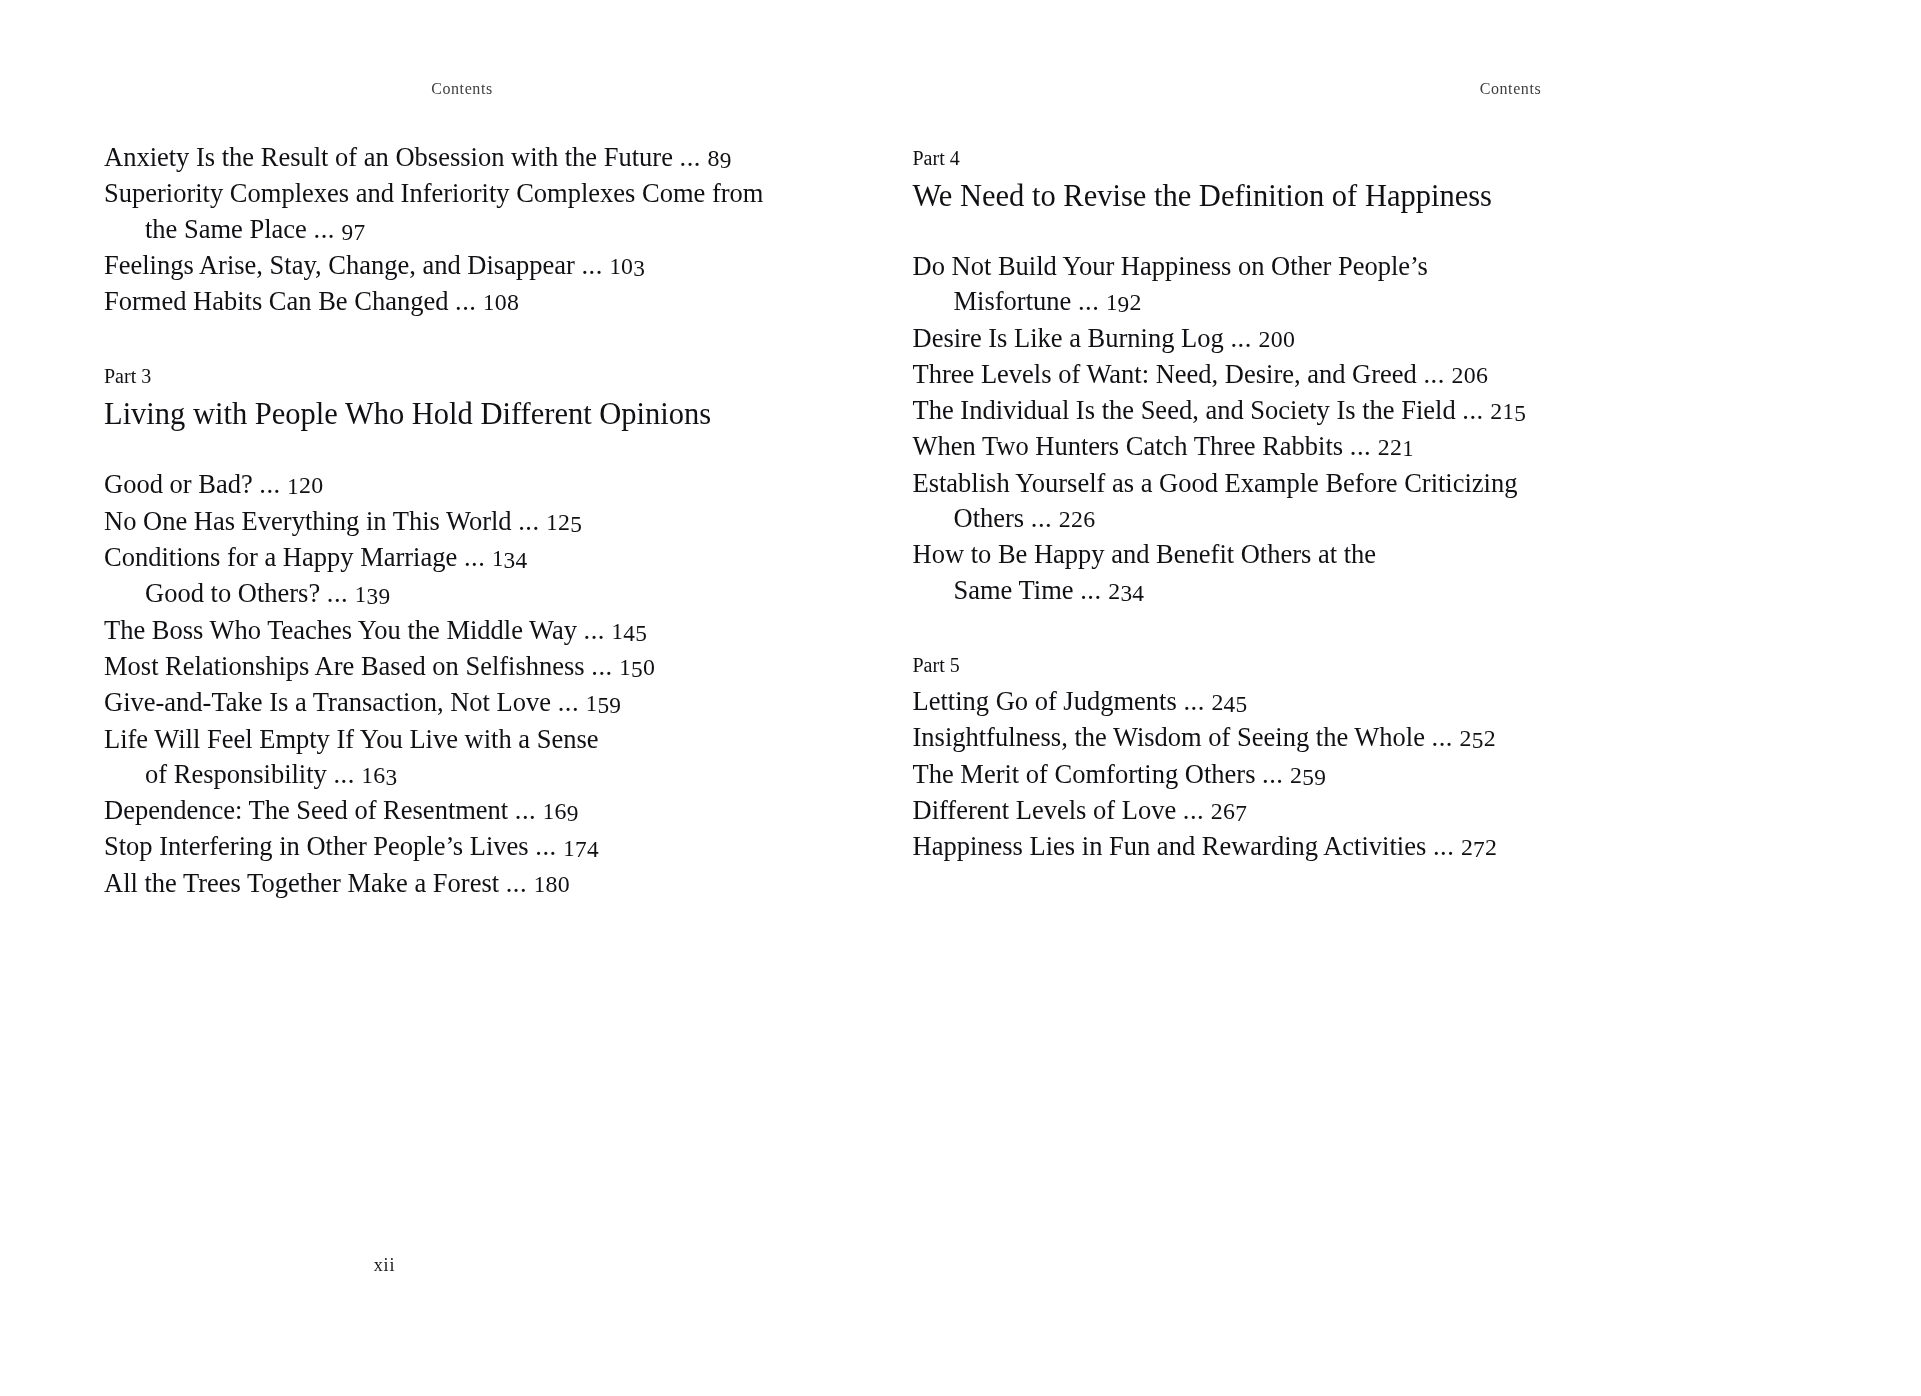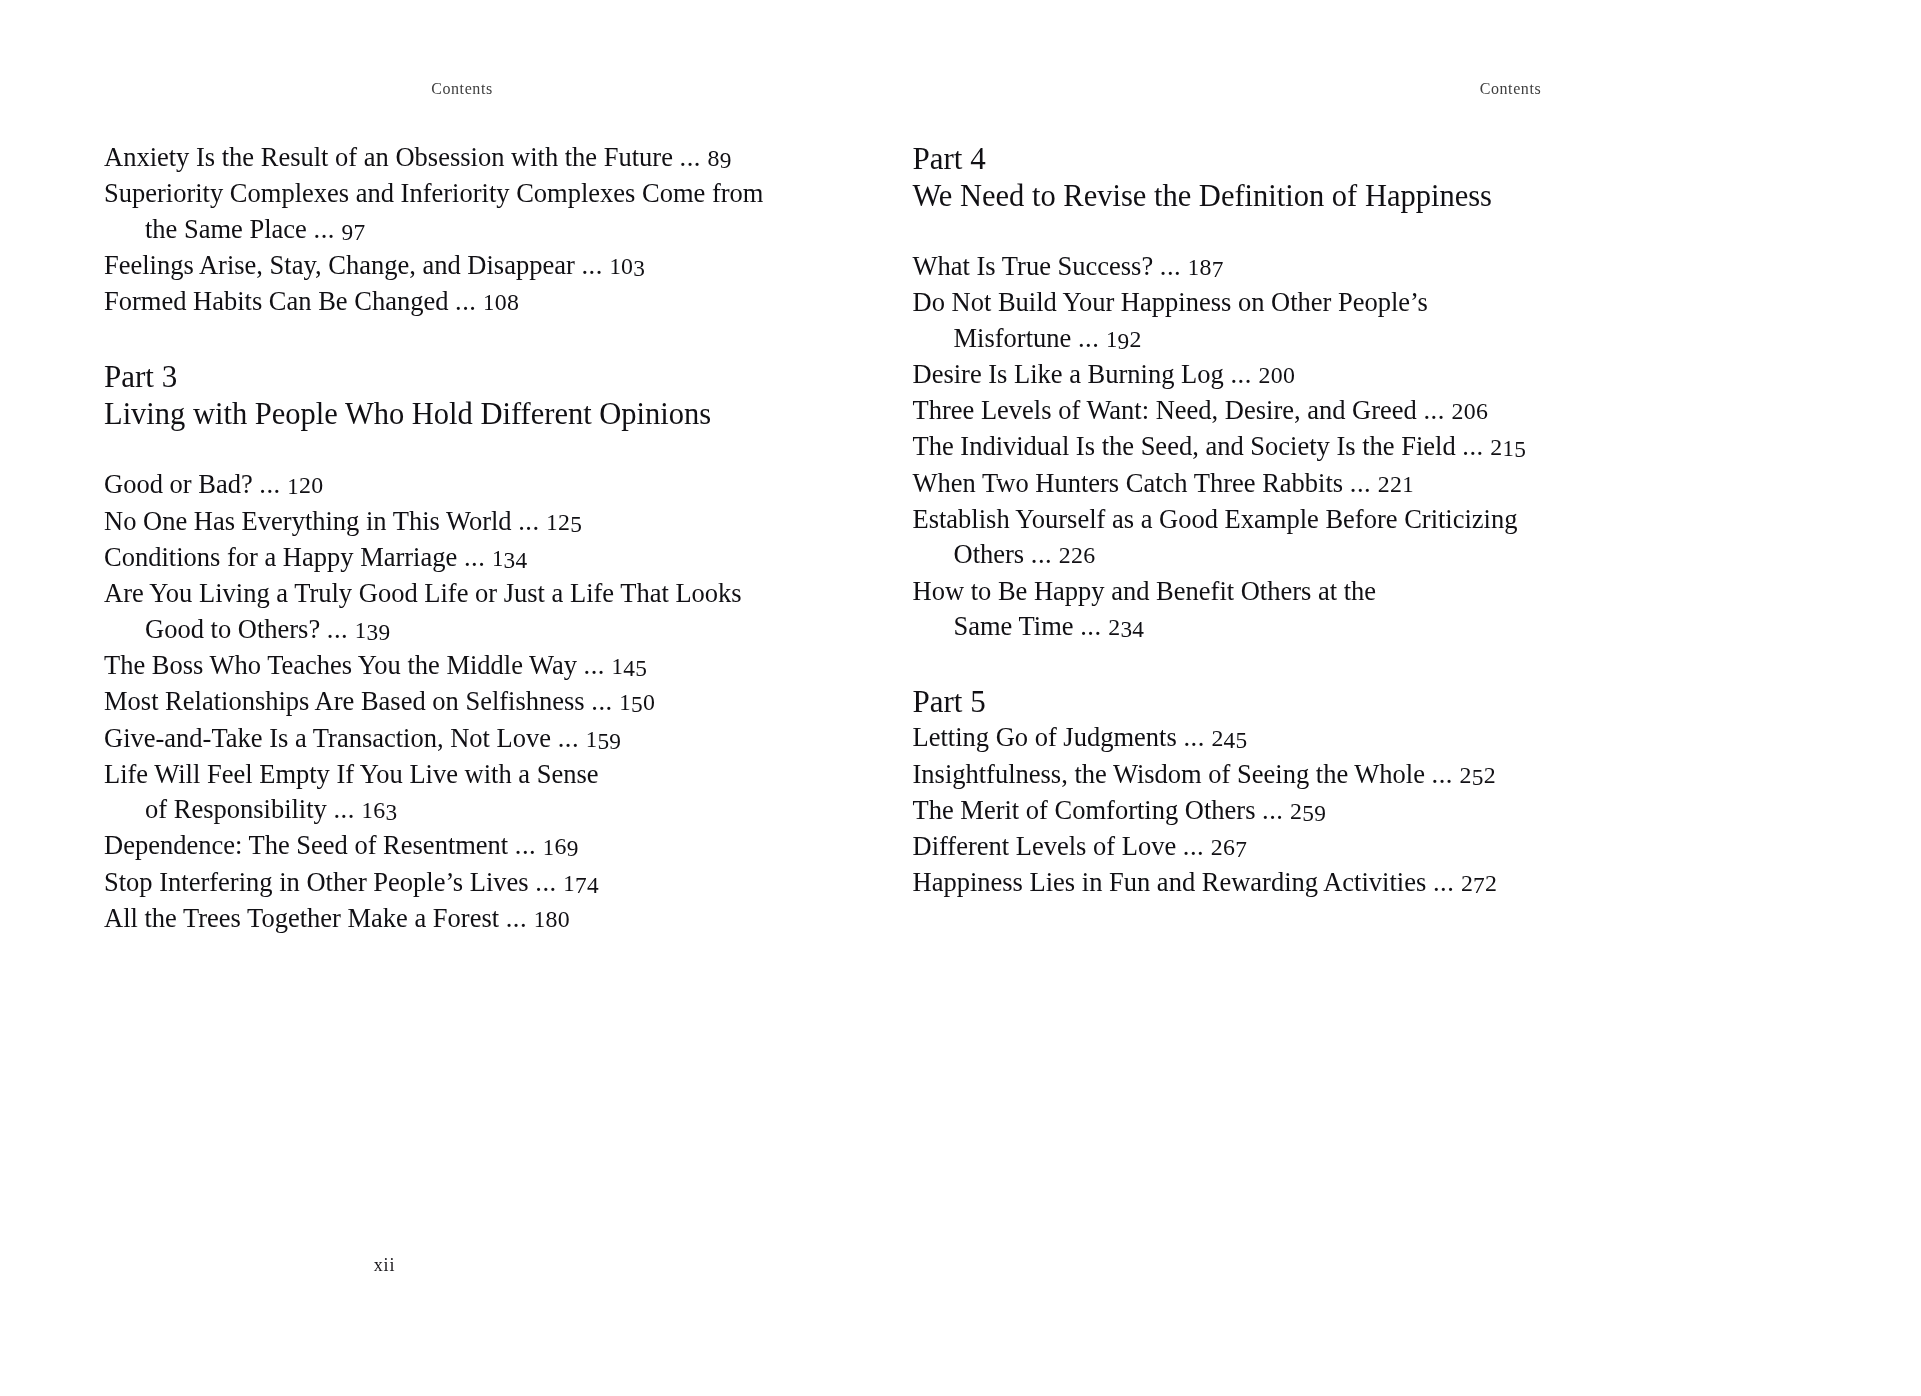--- a/index.html
+++ b/index.html
@@ -95,21 +95,21 @@
   .entry .cont {
     display: block;
     padding-left: 41px;
   }
 
   
   .part-block {
     margin-top: 38px;
   }
   .part-number {
-    font-size: 31px;
+    font-size: 20px;
     line-height: 37px;
     margin: 0;
   }
   .part-title {
     font-size: 30.5px;
     line-height: 38px;
     margin: 0 0 34px 0;
   }
 
   
@@ -154,21 +154,21 @@
 
       <div class="part-block">
         <div class="part-number">Part 3</div>
         <div class="part-title">Living with People Who Hold Different Opinions</div>
       </div>
 
       <div id="list-verso-part">
           <div class="entry" title="Good or Bad?"><span>Good or Bad? <span class="dots">...</span> <span class="num"><span class="d1">1</span><span class="da">2</span><span class="da">0</span></span></span></div>
           <div class="entry" title="No One Has Everything in This World"><span>No One Has Everything in This World <span class="dots">...</span> <span class="num"><span class="d1">1</span><span class="da">2</span><span class="dx">5</span></span></span></div>
           <div class="entry" title="Conditions for a Happy Marriage"><span>Conditions for a Happy Marriage <span class="dots">...</span> <span class="num"><span class="d1">1</span><span class="dx">3</span><span class="dx">4</span></span></span></div>
-          <div class="entry" title="Are You Living a Truly Good Life or Just a Life That Looks Good to Others?"><span>Are You Living a Truly Good Life or Just a Life That Looks</span><span class="cont">Good to Others? <span class="dots">...</span> <span class="num"><span class="d1">1</span><span class="dx">3</span><span class="dx">9</span></span></span></div>
+          <div class="entry" title="Are You Living a Truly Good Life or Just a Life That Looks Good to Others?"><span class="cont">Good to Others? <span class="dots">...</span> <span class="num"><span class="d1">1</span><span class="dx">3</span><span class="dx">9</span></span></span></div>
           <div class="entry" title="The Boss Who Teaches You the Middle Way"><span>The Boss Who Teaches You the Middle Way <span class="dots">...</span> <span class="num"><span class="d1">1</span><span class="dx">4</span><span class="dx">5</span></span></span></div>
           <div class="entry" title="Most Relationships Are Based on Selfishness"><span>Most Relationships Are Based on Selfishness <span class="dots">...</span> <span class="num"><span class="d1">1</span><span class="dx">5</span><span class="da">0</span></span></span></div>
           <div class="entry" title="Give-and-Take Is a Transaction, Not Love"><span>Give-and-Take Is a Transaction, Not Love <span class="dots">...</span> <span class="num"><span class="d1">1</span><span class="dx">5</span><span class="dx">9</span></span></span></div>
           <div class="entry" title="Life Will Feel Empty If You Live with a Sense of Responsibility"><span>Life Will Feel Empty If You Live with a Sense</span><span class="cont">of Responsibility <span class="dots">...</span> <span class="num"><span class="d1">1</span><span class="da">6</span><span class="dx">3</span></span></span></div>
           <div class="entry" title="Dependence: The Seed of Resentment"><span>Dependence: The Seed of Resentment <span class="dots">...</span> <span class="num"><span class="d1">1</span><span class="da">6</span><span class="dx">9</span></span></span></div>
           <div class="entry" title="Stop Interfering in Other People’s Lives"><span>Stop Interfering in Other People’s Lives <span class="dots">...</span> <span class="num"><span class="d1">1</span><span class="dx">7</span><span class="dx">4</span></span></span></div>
           <div class="entry" title="All the Trees Together Make a Forest"><span>All the Trees Together Make a Forest <span class="dots">...</span> <span class="num"><span class="d1">1</span><span class="da">8</span><span class="da">0</span></span></span></div>
         </div>
 
     </div>
@@ -181,21 +181,20 @@
     <div class="running-head">Contents</div>
 
     <div class="textblock">
 
       <div class="part-block" style="margin-top:0">
         <div class="part-number">Part 4</div>
         <div class="part-title">We Need to Revise the Definition of Happiness</div>
       </div>
 
       <div id="list-recto-four">
-          <div class="entry" title="What Is True Success?"><span>What Is True Success? <span class="dots">...</span> <span class="num"><span class="d1">1</span><span class="da">8</span><span class="dx">7</span></span></span></div>
           <div class="entry" title="Do Not Build Your Happiness on Other People’s Misfortune"><span>Do Not Build Your Happiness on Other People’s</span><span class="cont">Misfortune <span class="dots">...</span> <span class="num"><span class="d1">1</span><span class="dx">9</span><span class="da">2</span></span></span></div>
           <div class="entry" title="Desire Is Like a Burning Log"><span>Desire Is Like a Burning Log <span class="dots">...</span> <span class="num"><span class="da">2</span><span class="da">0</span><span class="da">0</span></span></span></div>
           <div class="entry" title="Three Levels of Want: Need, Desire, and Greed"><span>Three Levels of Want: Need, Desire, and Greed <span class="dots">...</span> <span class="num"><span class="da">2</span><span class="da">0</span><span class="da">6</span></span></span></div>
           <div class="entry" title="The Individual Is the Seed, and Society Is the Field"><span>The Individual Is the Seed, and Society Is the Field <span class="dots">...</span> <span class="num"><span class="da">2</span><span class="d1">1</span><span class="dx">5</span></span></span></div>
           <div class="entry" title="When Two Hunters Catch Three Rabbits"><span>When Two Hunters Catch Three Rabbits <span class="dots">...</span> <span class="num"><span class="da">2</span><span class="da">2</span><span class="d1">1</span></span></span></div>
           <div class="entry" title="Establish Yourself as a Good Example Before Criticizing Others"><span>Establish Yourself as a Good Example Before Criticizing</span><span class="cont">Others <span class="dots">...</span> <span class="num"><span class="da">2</span><span class="da">2</span><span class="da">6</span></span></span></div>
           <div class="entry" title="How to Be Happy and Benefit Others at the Same Time"><span>How to Be Happy and Benefit Others at the</span><span class="cont">Same Time <span class="dots">...</span> <span class="num"><span class="da">2</span><span class="dx">3</span><span class="dx">4</span></span></span></div>
         </div>
 
       <div class="part-block">

